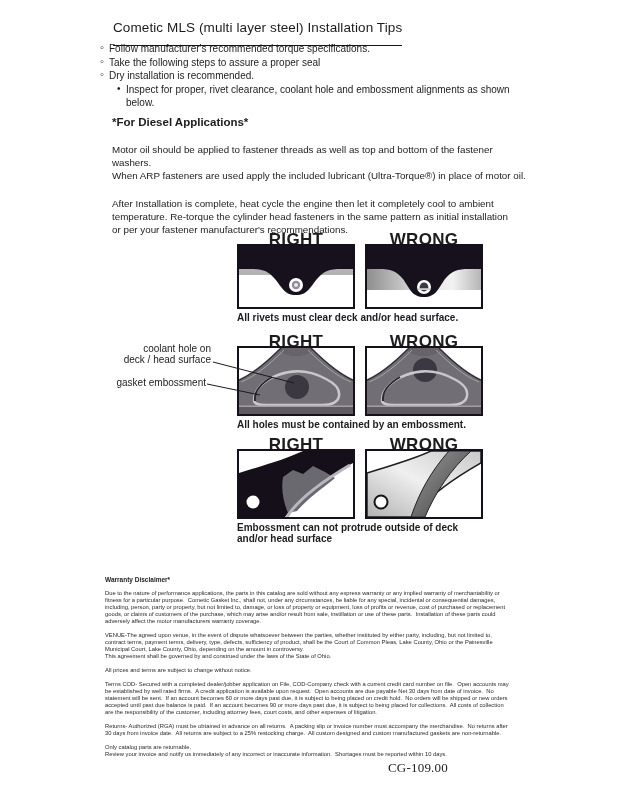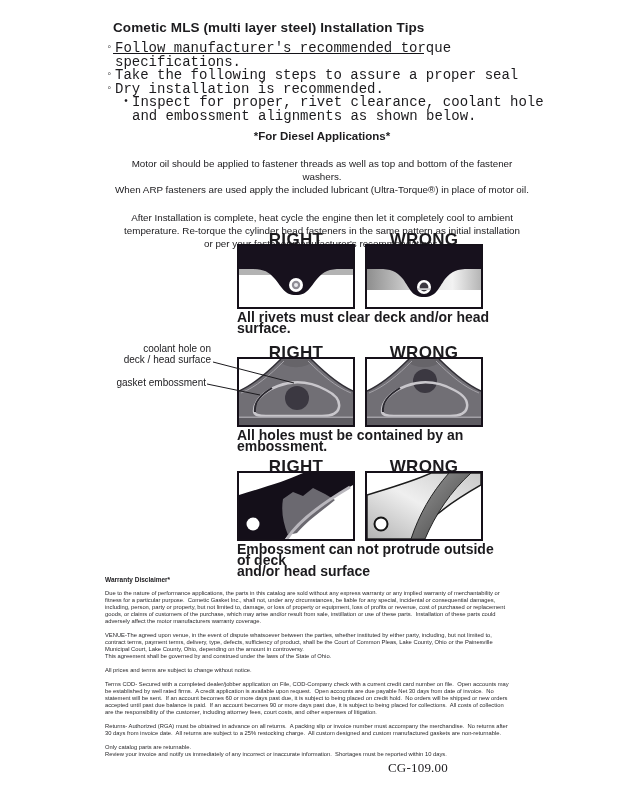--- a/index.html
+++ b/index.html
@@ -2,44 +2,44 @@
 <html><head>
 <meta charset="utf-8">
 <style>
   html,body{margin:0;padding:0;background:#fff;}
   .page{
     position:relative;width:618px;height:800px;background:#ffffff;
     font-family:"Liberation Sans", sans-serif;color:#1c1b1e;overflow:hidden;
   }
   
   .title{
-    position:absolute;left:113px;top:20px;font-size:13.5px;font-weight:bold;
-    letter-spacing:.1px;border-bottom:1.6px solid #141318;padding-bottom:18px;display:inline-block;
+    position:absolute;left:113px;top:20px;font-size:13.5px;font-weight:normal;
+    letter-spacing:.1px;border-bottom:1.6px solid #141318;padding-bottom:10px;display:inline-block;
   }
   
-  .tips{position:absolute;left:106px;top:42px;width:440px;font-size:14px;line-height:13.5px;font-family:Liberation Mono, monospace;}
+  .tips{position:absolute;left:100px;top:42px;width:440px;font-size:10px;line-height:13.5px;}
   .b{position:relative;padding-left:9px;}
   .b::before{content:"◦";position:absolute;left:0;top:-1px;font-size:11px;}
   .sb{position:relative;margin-left:17px;padding-left:9px;}
   .sb::before{content:"•";position:absolute;left:0;top:-1px;font-size:10px;}
   
-  .diesel{position:absolute;left:112px;top:130px;width:420px;text-align:center;}
+  .diesel{position:absolute;left:112px;top:116px;width:420px;}
   .diesel h2{font-size:11.5px;font-weight:bold;margin:0 0 7px 0;}
   .diesel p{font-size:9.8px;line-height:13px;margin:15px 0 8px 0;white-space:pre-line;}
   
   .figures{position:absolute;left:237px;top:230px;width:300px;}
   .fig{margin-bottom:9px;}
   .fig.f2{margin-bottom:5px;}
   .labels{display:flex;gap:10px;height:14px;}
   .labels span{width:118px;text-align:center;font-size:17px;font-weight:bold;letter-spacing:.3px;}
   .pair{display:flex;gap:10px;}
   .box{width:118px;height:65px;border:2px solid #151019;box-sizing:border-box;background:#fff;}
   .f2 .box,.f3 .box{height:70px;}
   .box svg{display:block;width:100%;height:100%;}
-  .cap{font-size:14px;font-weight:bold;margin-top:3px;white-space:pre-line;width:270px;line-height:11px;}
+  .cap{font-size:10px;font-weight:bold;margin-top:3px;white-space:pre-line;width:270px;line-height:11px;}
   
   .anno{position:absolute;text-align:right;font-size:10px;line-height:11px;white-space:pre-line;}
   .anno1{left:90px;top:343px;width:121px;}
   .anno2{left:86px;top:377px;width:120px;}
   .leaders{position:absolute;left:205px;top:358px;pointer-events:none;z-index:5;}
   
   .disclaimer{position:absolute;left:105px;top:576px;width:430px;}
   .disclaimer h3{font-size:6.5px;font-weight:bold;margin:0 0 7px 0;}
   .disclaimer p{font-size:5.8px;line-height:7px;margin:0 0 7px 0;white-space:pre;color:#2a292c;}
   

